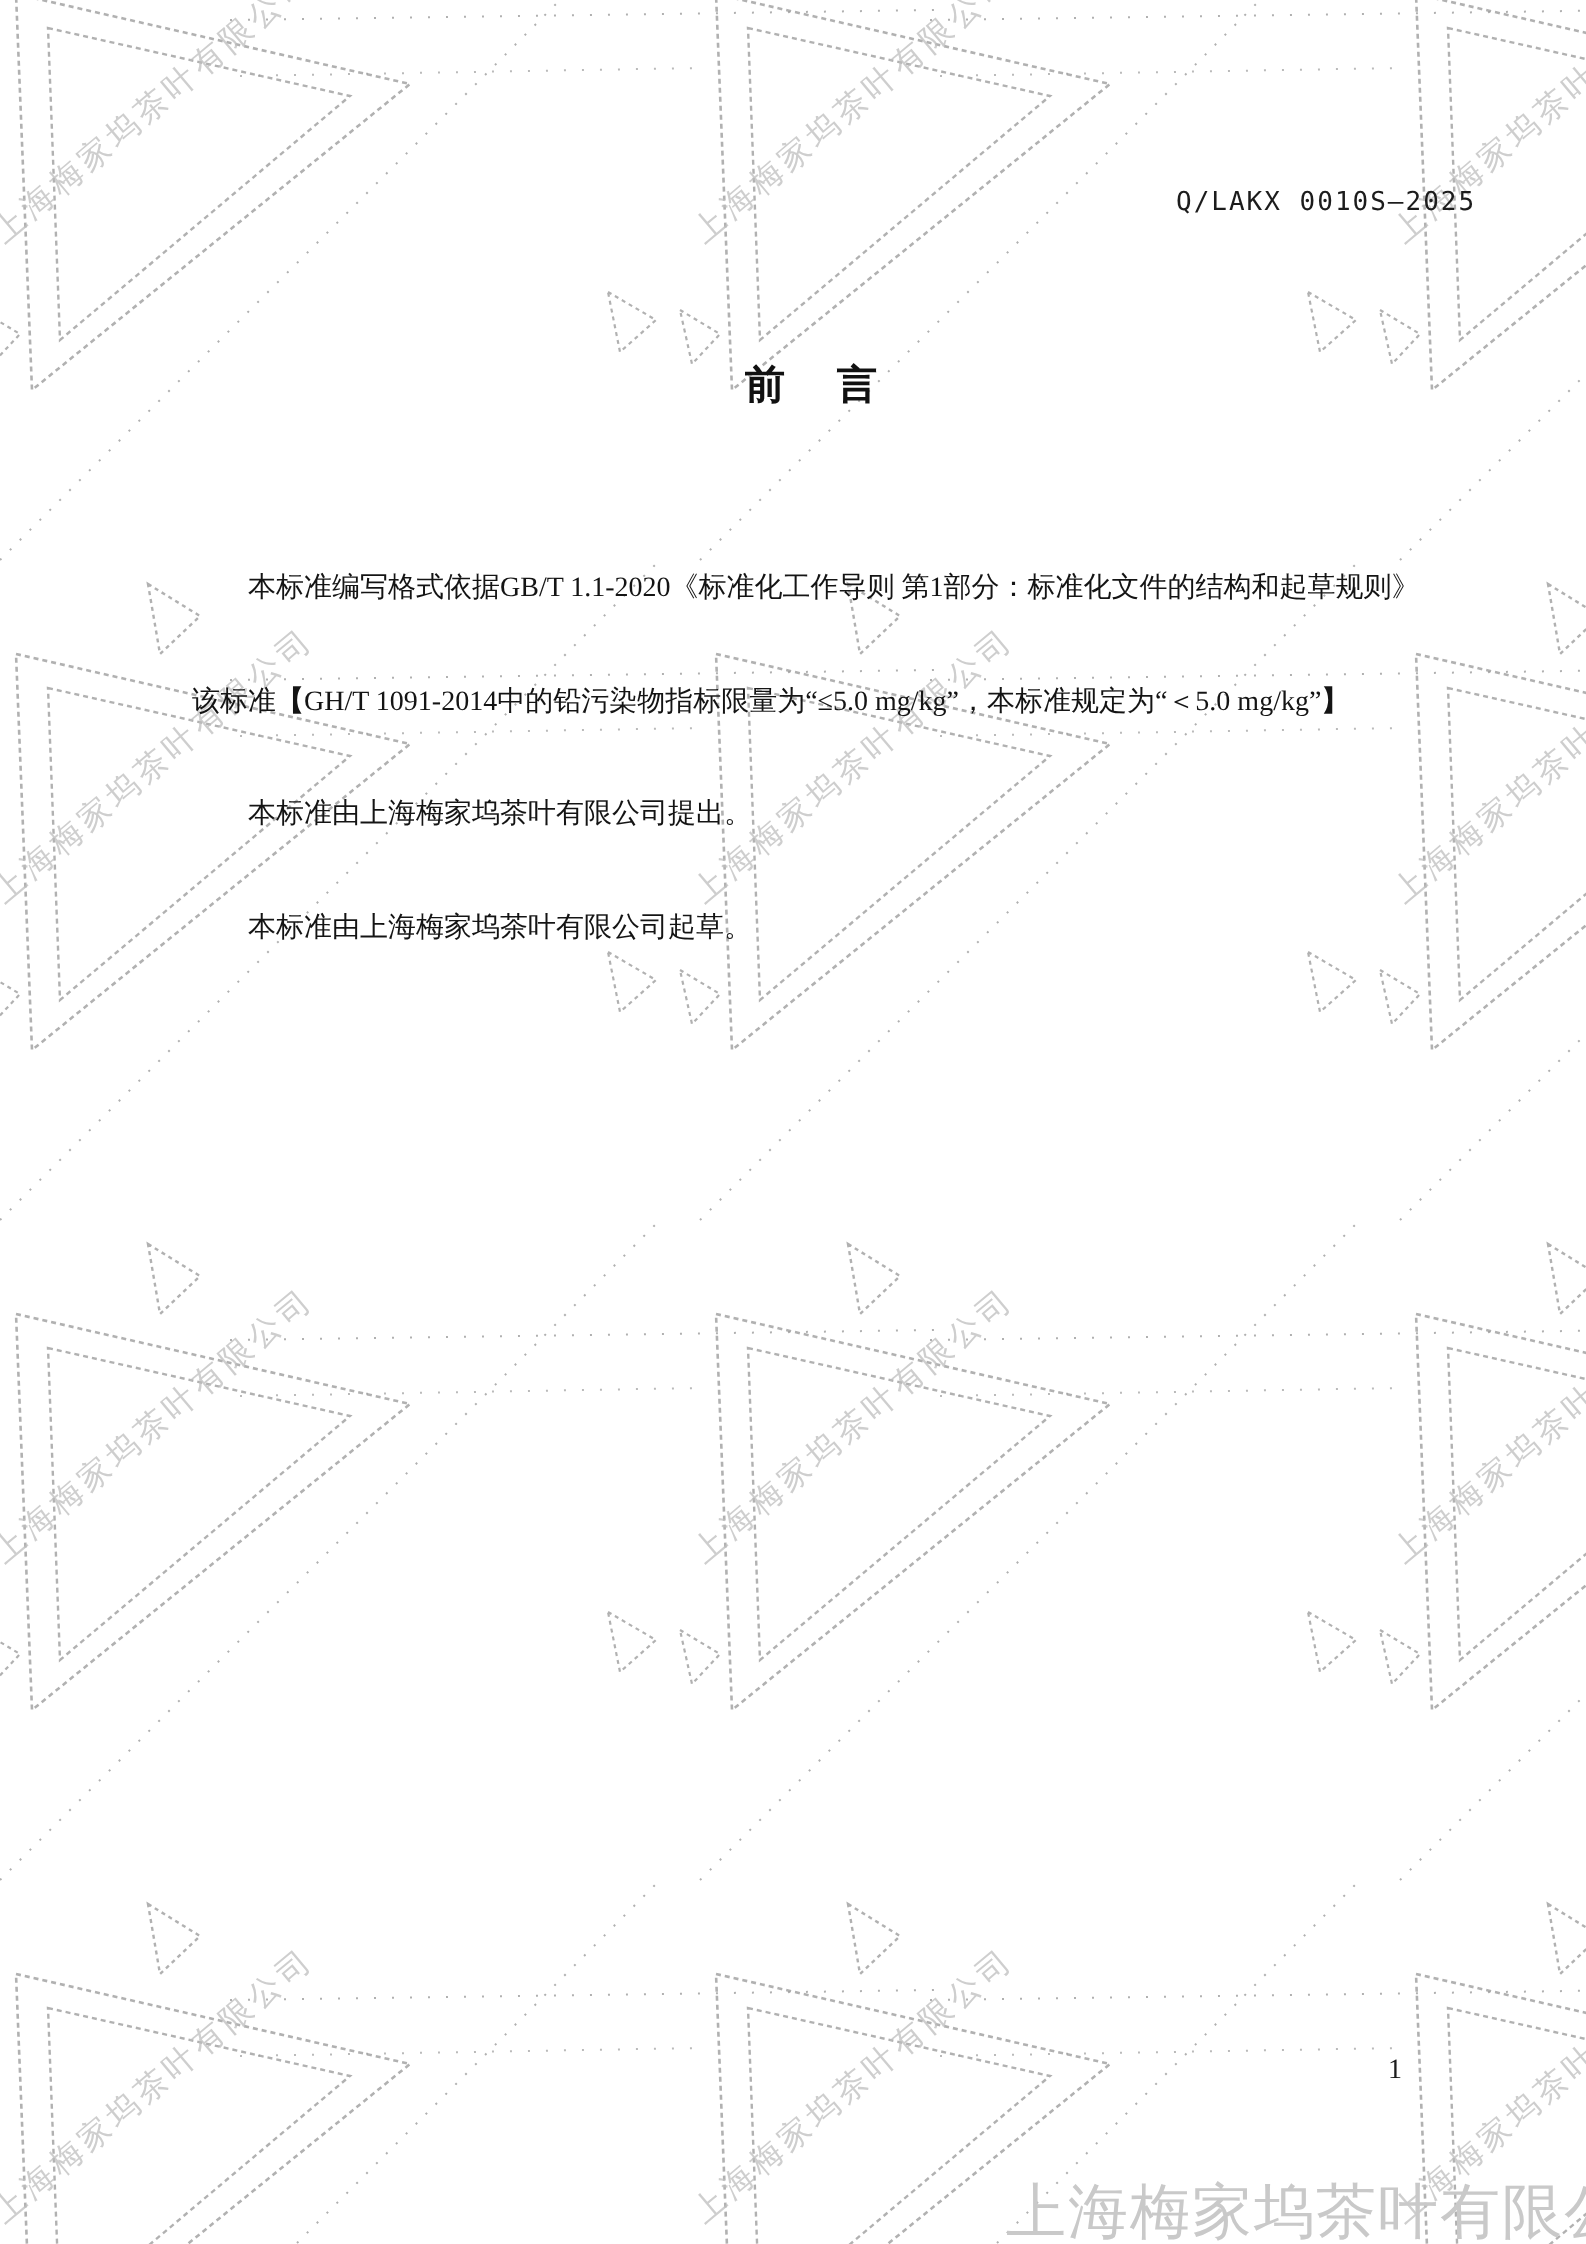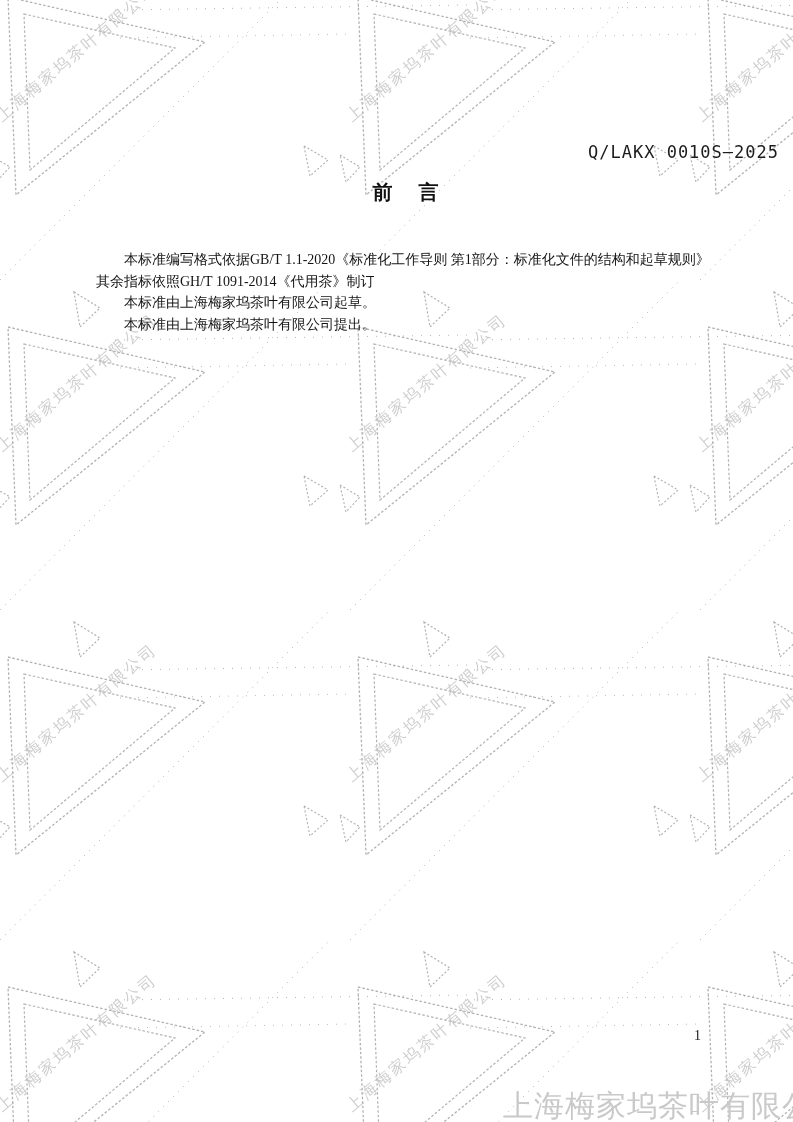--- a/index.html
+++ b/index.html
@@ -6,33 +6,33 @@
   body{
     width:793px;height:1122px;position:relative;overflow:hidden;
     background:#ffffff;
     font-family:"Liberation Serif","DejaVu Serif",serif;
     color:#141414;
   }
   .wm-layer{position:absolute;left:0;top:0;width:793px;height:1122px;z-index:0;}
   .doc-number{
     position:absolute;top:94px;left:588px;z-index:2;
     font-family:"DejaVu Sans Mono","Liberation Mono",monospace;
-    font-size:17px;letter-spacing:1px;color:#1c1c1c;white-space:nowrap;margin-top:48px;
+    font-size:13px;letter-spacing:1px;color:#1c1c1c;white-space:nowrap;
   }
   .page-title{
     position:absolute;top:179px;left:0;width:793px;z-index:2;
     display:flex;justify-content:center;gap:26px;
     font-size:20px;font-weight:bold;color:#111;
     transform:translateX(9px);
   }
   .foreword{
     position:absolute;top:249px;left:96px;width:620px;z-index:2;
     font-size:14px;line-height:21.5px;color:#141414;
   }
-  .fw-line{white-space:nowrap;}
+  .fw-line{white-space:nowrap;margin-top:35px;}
   .indent{text-indent:28px;}
   .bk{font-weight:bold;}
   .page-number{
     position:absolute;top:1028px;left:694px;z-index:2;
     font-size:14px;color:#1c1c1c;
   }
   .footer-watermark{
     position:absolute;top:1086px;left:503px;z-index:1;
     font-size:30px;letter-spacing:1px;color:#c9c9c9;white-space:nowrap;
   }
@@ -77,20 +77,22 @@
 
 <div class="doc-number">Q/LAKX 0010S—2025</div>
 
 <div class="page-title">
   <span>前</span>
   <span>言</span>
 </div>
 
 <div class="foreword">
   <div class="fw-line indent">本标准编写格式依据GB/T 1.1-2020《标准化工作导则 第1部分：标准化文件的结构和起草规则》</div>
-  <div class="fw-line">其余指标依照GH/T 1091-2014《代用茶》制订</div>
+  <div class="fw-line">
+    <span>该标准</span><span class="bk">【</span><span>GH/T 1091-2014中的铅污染物指标限量为“≤5.0 mg/kg”，本标准规定为“＜5.0 mg/kg”</span><span class="bk">】</span>
+  </div>
+  <div class="fw-line indent">本标准由上海梅家坞茶叶有限公司提出。</div>
   <div class="fw-line indent">本标准由上海梅家坞茶叶有限公司起草。</div>
-  <div class="fw-line indent">本标准由上海梅家坞茶叶有限公司提出。</div>
 </div>
 
 <div class="page-number">1</div>
 
 <div class="footer-watermark">上海梅家坞茶叶有限公司</div>
 
 </body></html>

